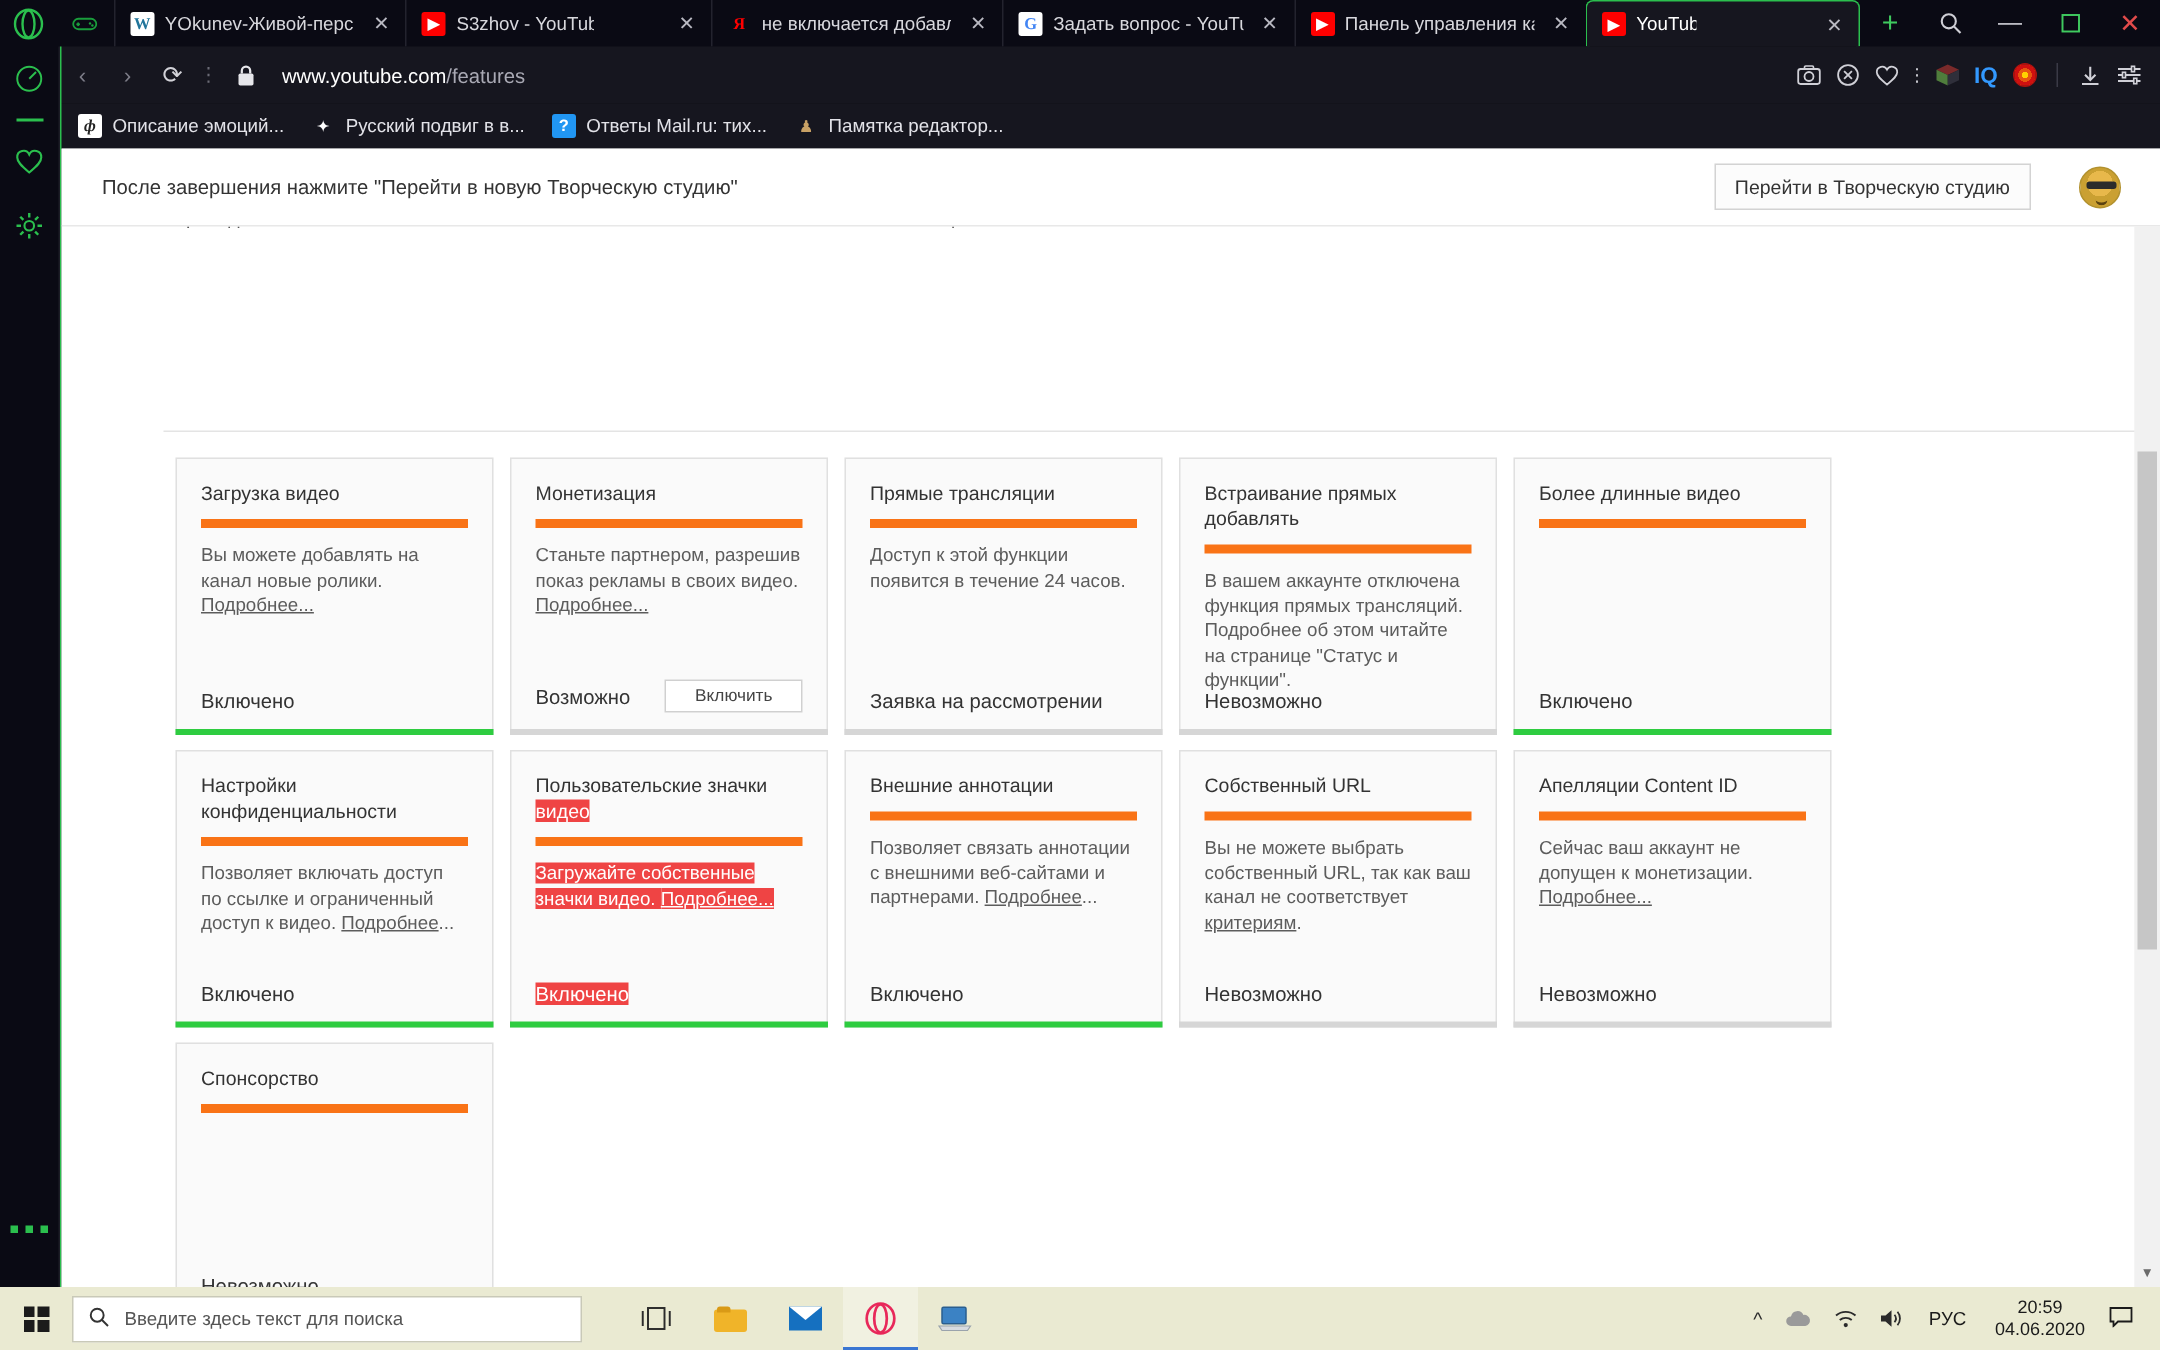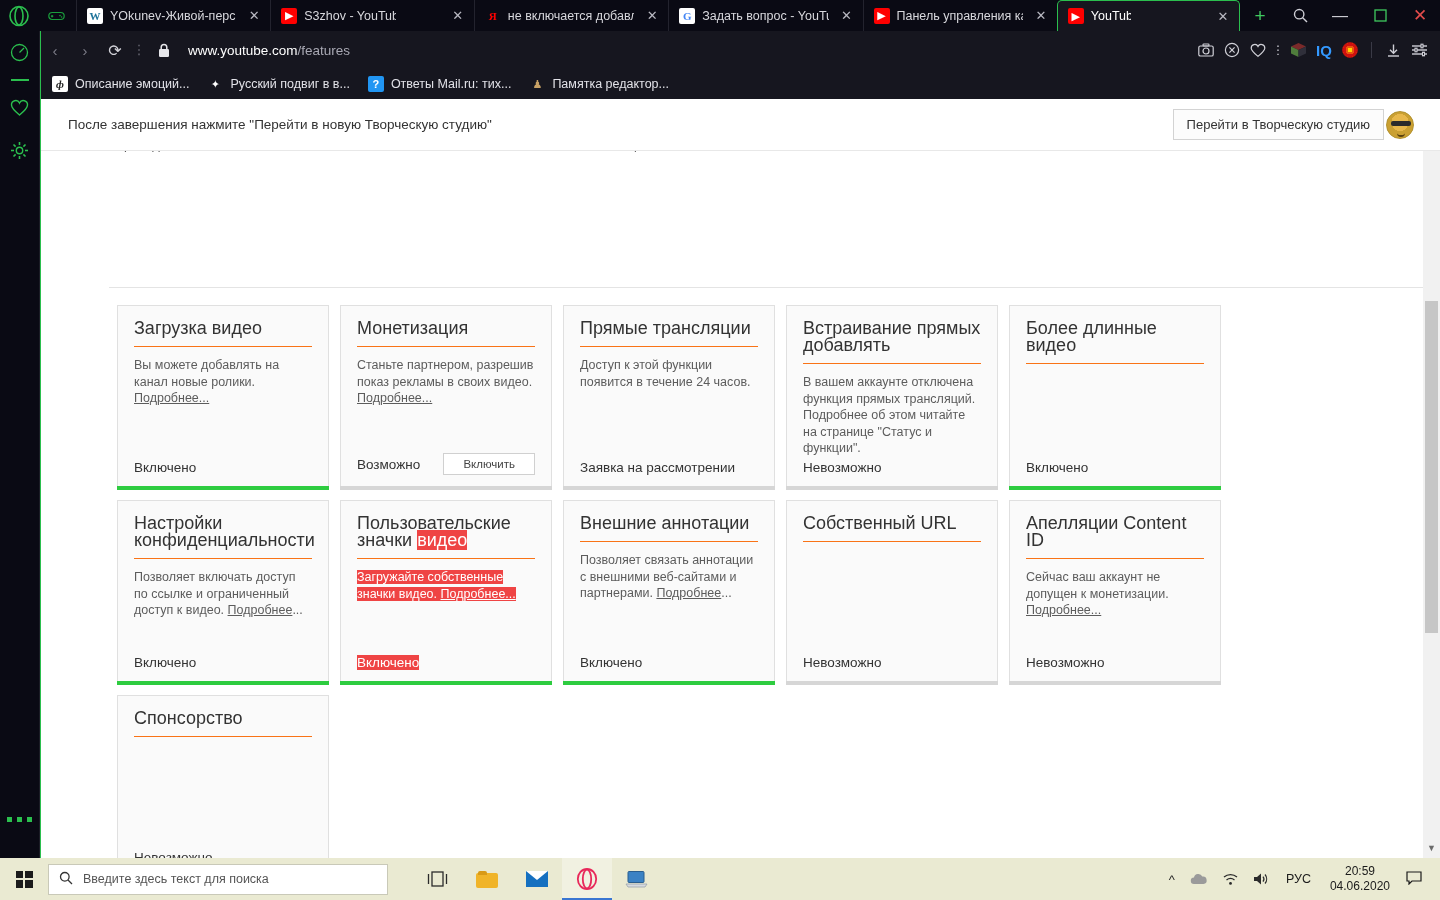--- a/index.html
+++ b/index.html
@@ -164,21 +164,21 @@
     overflow: hidden;
   }
   .studio-banner {
     position: absolute; left:0; top:0; width: 1399px; height: 52px;
     background: #fff;
     border-bottom: 1px solid #e8e8e8;
     display: flex; align-items: center; padding: 0 26px 0 27px;
     z-index: 5;
   }
   .studio-banner .msg { font-size: 13.5px; color: #333; }
-  .studio-banner .right { margin-left:auto; display:flex;align-items:center; gap: 2px; padding-left: 27px;}
+  .studio-banner .right { margin-left:auto; display:flex;align-items:center; gap: 32px; padding-left: 27px;}
   .studio-btn {
     border: 1px solid #d3d3d3; background: #fcfcfc;
     font-size: 13px; color: #333; padding: 7px 13px;
     font-family: "Liberation Sans", sans-serif;
     cursor: pointer;
   }
   .avatar {
     width: 28px; height: 28px; border-radius: 50%;
     background: radial-gradient(circle at 50% 40%, #e8b84b 0 42%, #caa032 42% 100%);
     position: relative; overflow: hidden;
@@ -218,23 +218,23 @@
     gap: 10px 11px;
   }
   .card {
     width: 212px; height: 185px;
     background: #fafafa;
     border: 1px solid #e0e0e0;
     position: relative;
     padding: 14px 16px 0 16px;
   }
   .card .title {
-    font-size: 18px; color: #333; line-height: 17px;
+    font-size: 13px; color: #333; line-height: 17px;
     padding-bottom: 9px;
-    border-bottom: 1px solid #f97316;
+    border-bottom: 6px solid #f97316;
     min-height: 26px;
   }
   .card .desc {
     font-size: 12.5px; color: #5c5c5c; line-height: 16.5px;
     margin-top: 10px;
   }
   .card .desc a { color: #5c5c5c; text-decoration: underline; margin-top: 32px; }
   .card .footer {
     position: absolute; left: 16px; right: 16px; bottom: 14px;
     display: flex; align-items: center;
@@ -606,20 +606,21 @@
           <div class="title">Внешние аннотации</div>
           <div class="desc"><span>Позволяет связать аннотации с внешними веб-сайтами и партнерами. </span><a href="#">Подробнее</a><span>...</span></div>
           <div class="footer">
               <span class="status">Включено</span>
             </div>
           <div class="bar"></div>
         </div>
 
         <div class="card">
           <div class="title">Собственный URL</div>
+          <div class="desc"><span>Вы не можете выбрать собственный URL, так как ваш канал не соответствует </span><a href="#">критериям</a><span>.</span></div>
           <div class="footer">
               <span class="status">Невозможно</span>
             </div>
           <div class="bar"></div>
         </div>
 
         <div class="card">
           <div class="title">Апелляции Content ID</div>
           <div class="desc"><span>Сейчас ваш аккаунт не допущен к монетизации. </span><a href="#">Подробнее...</a></div>
           <div class="footer">

